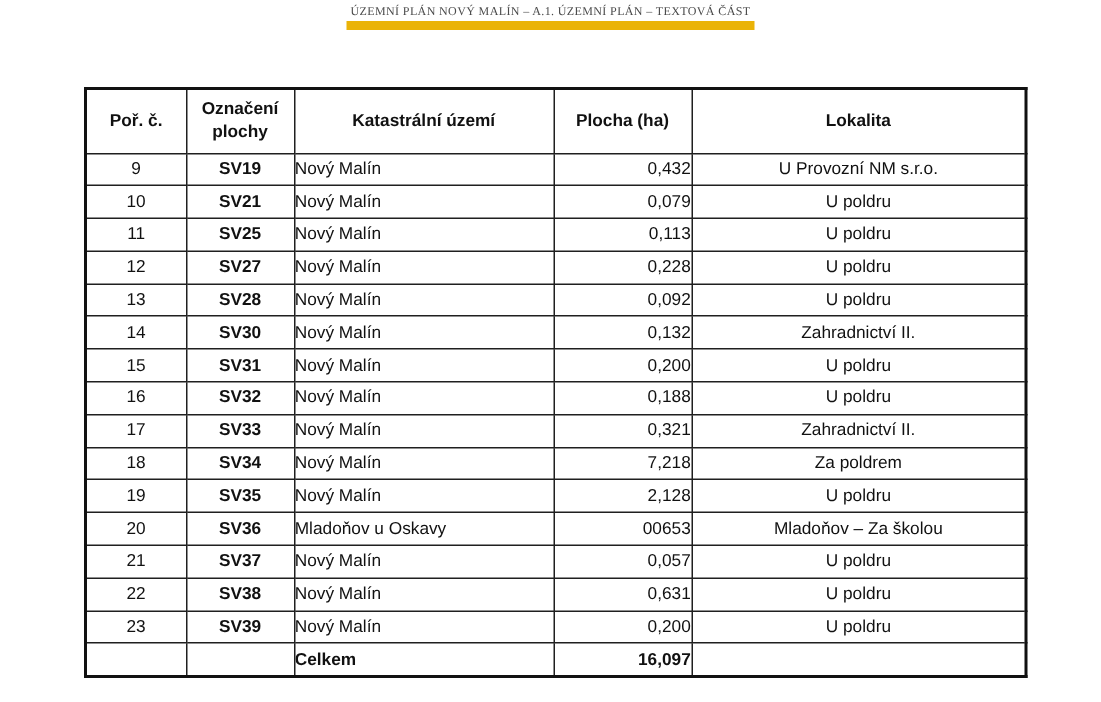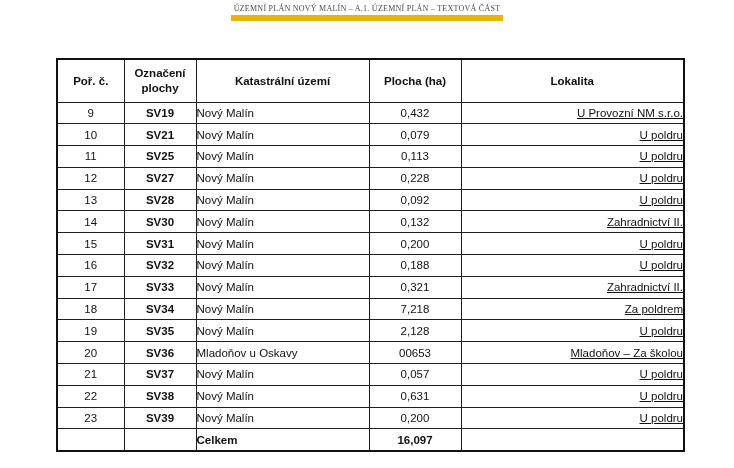--- a/index.html
+++ b/index.html
@@ -59,22 +59,22 @@
     line-height:1.25;
   }
   table.plochy td{
     height:21.8px;
     vertical-align:middle;
     padding:0;
   }
   td.c0{text-align:center;}
   td.c1{text-align:center;font-weight:bold;margin-left:39px;}
   td.c2{text-align:left;padding-left:26px;margin-left:36px;}
-  td.c3{text-align:center;}
-  td.c4{text-align:right;padding-left:14px;text-decoration:underline;}
+  td.c3{text-align:right;}
+  td.c4{text-align:center;padding-left:14px;}
   tr.total-row td.c2{font-weight:bold;}
   tr.total-row td.c3{font-weight:bold;}
 </style>
 </head>
 <body>
 
 <div class="doc-header">
   <span class="running-title">ÚZEMNÍ PLÁN NOVÝ MALÍN – A.1. ÚZEMNÍ PLÁN – TEXTOVÁ ČÁST</span>
 </div>
 

